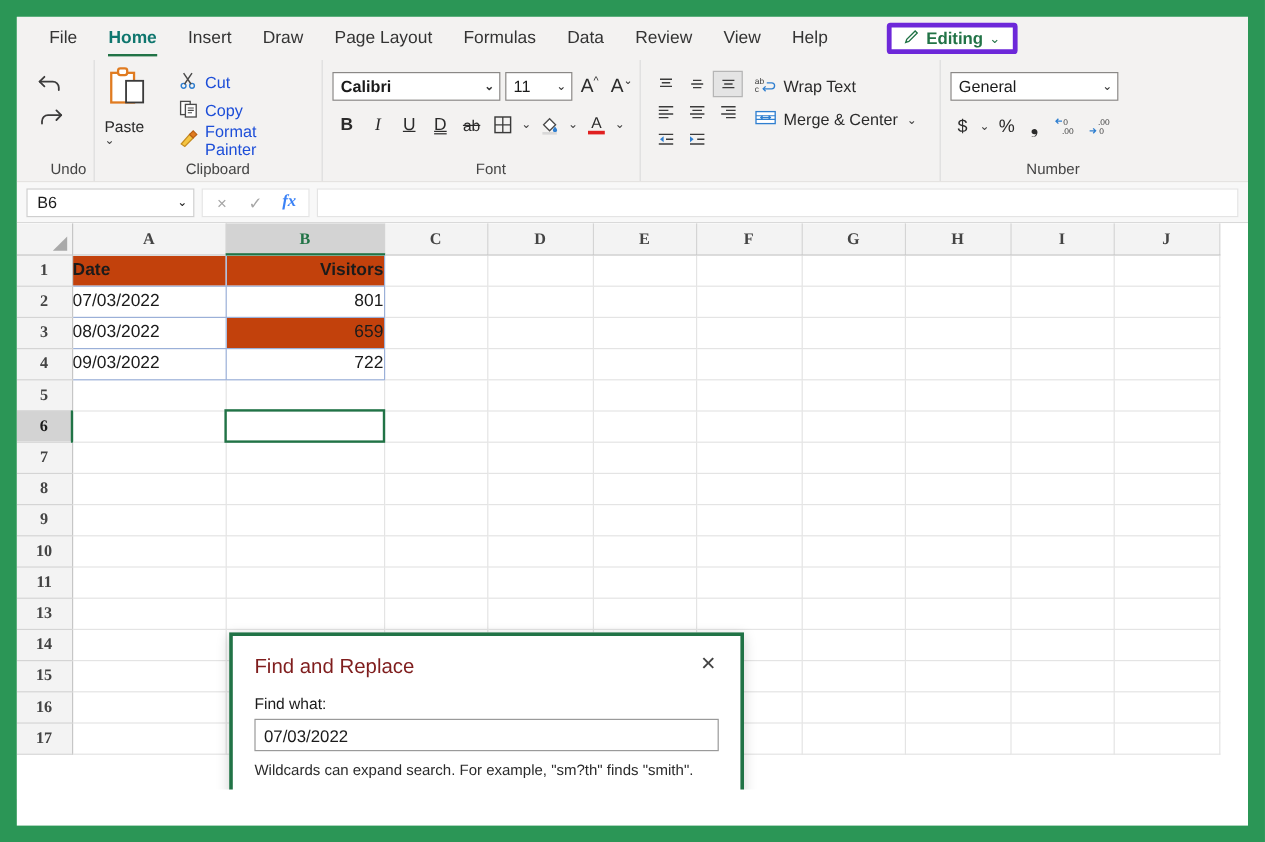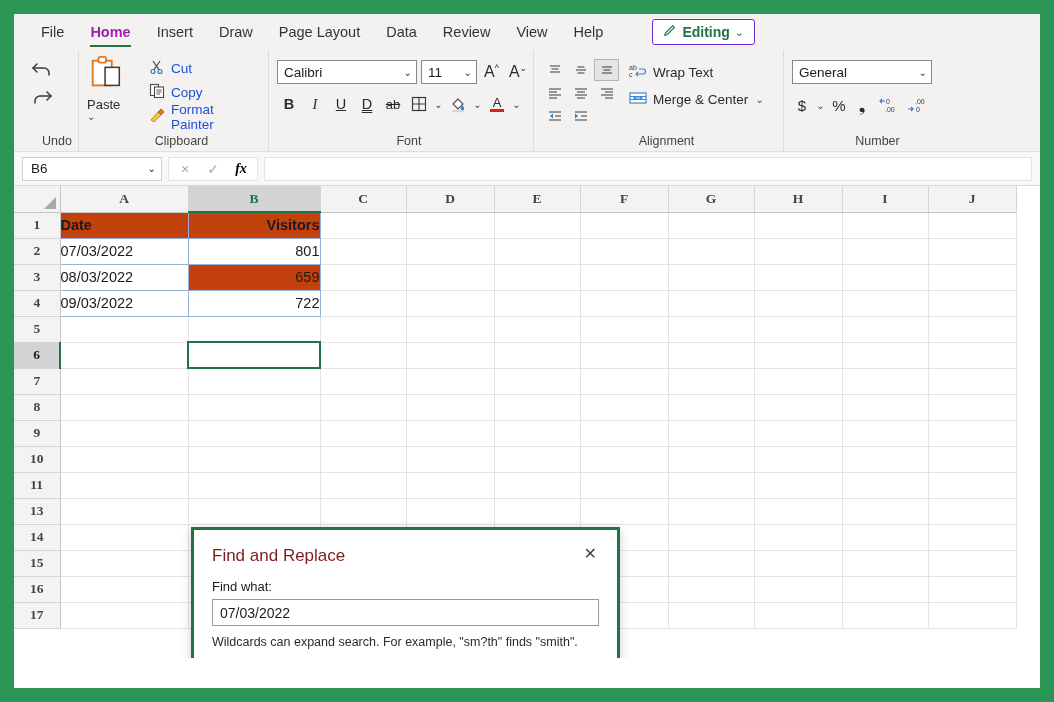--- a/index.html
+++ b/index.html
@@ -29,35 +29,35 @@
   }
   .tab {
     display: flex; align-items: center;
     padding: 0 13px;
     font-size: 14.5px;
     color: #343434;
     position: relative;
     cursor: pointer;
     white-space: nowrap;
   }
-  .tab.active { font-weight: bold; color: #a21caf; }
+  .tab.active { font-weight: bold; color: #0f766e; }
   .tab.active::after {
     content: "";
     position: absolute;
     left: 13px; right: 13px; bottom: 3px;
     height: 2.5px; background: #217346;
   }
   .editing-btn {
     margin-left: 36px;
     align-self: center;
     height: 26px;
     display: flex; align-items: center; gap: 5px;
     padding: 0 10px;
     background: #ffffff;
-    border: 1px solid #6d28d9;
+    border: 4px solid #6d28d9;
     border-radius: 3px;
     color: #217346;
     font-size: 14px; font-weight: bold;
     cursor: pointer;
   }
   .editing-btn .chev { font-size: 11px; font-weight: normal; }
 
   
   .ribbon {
     height: 102px;
@@ -107,21 +107,21 @@
   }
 
   
   .font-row1 { display: flex; align-items: center; gap: 4px; padding-top: 6px; }
   .combo {
     height: 24px; background: #fff; border: 1px solid #8a8886;
     display: flex; align-items: center; justify-content: space-between;
     padding: 0 4px 0 6px; font-size: 13.5px; color: #1b1b1b; cursor: pointer;
   }
   .combo .cv { font-size: 10px; color: #333; }
-  .fontname { width: 140px; }
+  .fontname { width: 140px; font-weight: bold; }
   .fontsize { width: 56px; }
   .aa { font-size: 16px; color: #2b2b2b; padding: 0 3px; cursor: pointer; position: relative;}
   .aa sup { font-size: 9px; }
   .font-row2 { display: flex; align-items: center; gap: 2px; padding-top: 8px; }
   .fbtn {
     width: 24px; height: 24px;
     display: flex; align-items: center; justify-content: center;
     font-size: 14.5px; color: #2b2b2b; cursor: pointer;
   }
   .mini-chev { font-size: 10px; color: #444; cursor: pointer; width: 11px; text-align:center;}
@@ -166,21 +166,21 @@
     width: 140px; height: 24px; background: #fff; border: 1px solid #cfcfcf;
     display: flex; align-items: center; justify-content: space-between;
     padding: 0 5px 0 8px; font-size: 13.5px; color: #1b1b1b; cursor: pointer;
   }
   .fbtns {
     display: flex; align-items: center; gap: 2px;
     height: 24px; background: #fff; border: 1px solid #e4e4e4;
     padding: 0 3px;
   }
   .fbtns div { width: 26px; text-align: center; font-size: 14px; color: #a6a6a6; cursor: pointer;}
-  .fbtns .fx { color: #000000; font-style: italic; font-family: "Liberation Serif", serif; font-weight: bold;}
+  .fbtns .fx { color: #3b82f6; font-style: italic; font-family: "Liberation Serif", serif; font-weight: bold;}
   .finput {
     flex: 1; height: 24px; background: #fff; border: 1px solid #e4e4e4;
     font-size: 13.5px; padding: 0 6px; color: #1b1b1b;
   }
 
   
   .gridwrap { position: relative; height: 472px; background: #fff; overflow: hidden; }
   table.grid { border-collapse: collapse; table-layout: fixed; }
   table.grid td, table.grid th { padding: 0; margin: 0; }
   .corner {
@@ -270,20 +270,23 @@
         <span>Home</span>
       </div>
     <div class="tab">
         <span>Insert</span>
       </div>
     <div class="tab">
         <span>Draw</span>
       </div>
     <div class="tab">
         <span>Page Layout</span>
+      </div>
+    <div class="tab">
+        <span>Formulas</span>
       </div>
     <div class="tab">
         <span>Data</span>
       </div>
     <div class="tab">
         <span>Review</span>
       </div>
     <div class="tab">
         <span>View</span>
       </div>
@@ -496,21 +499,20 @@
                   <rect x="1" y="3" width="16" height="10" fill="#fff" stroke="#2f7fd0" stroke-width="1.1"></rect>
                   <path d="M1 6.5h16M1 9.5h16" stroke="#2f7fd0" stroke-width="0.9"></path>
                   <path d="M5 8h8M6.5 6.5L5 8l1.5 1.5M11.5 6.5L13 8l-1.5 1.5" fill="none" stroke="#2f7fd0" stroke-width="1.1"></path>
                 </svg>
             </span>
             <span>Merge &amp; Center</span>
             <span class="mini-chev">⌄</span>
           </div>
         </div>
       </div>
-      <div class="glabel">Alignment</div>
     </div>
 
     <div class="rgroup" style="width:172px;">
       <div class="gcontent">
         <div class="num-col">
           <div class="combo numfmt">
             <span>General</span>
             <span class="cv">⌄</span>
           </div>
           <div class="num-row2">

